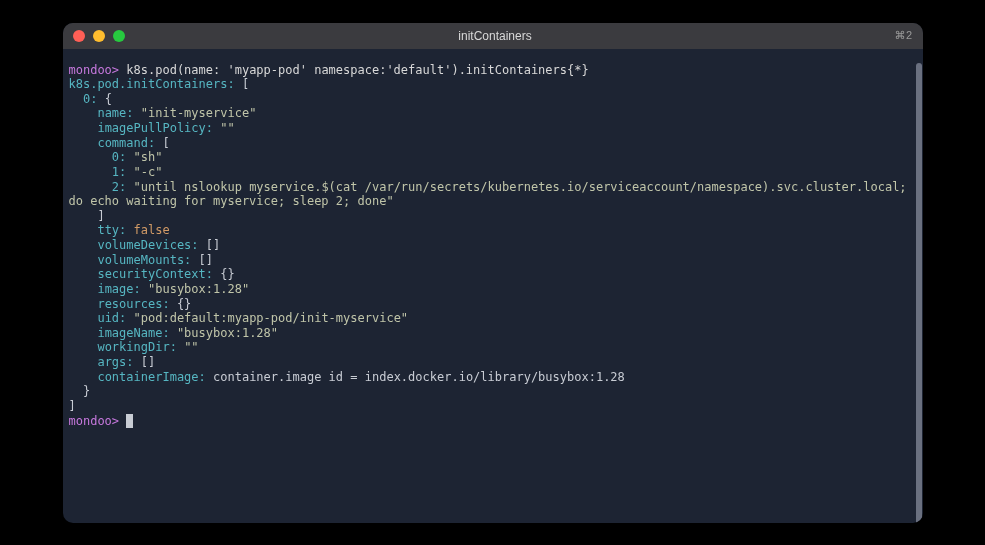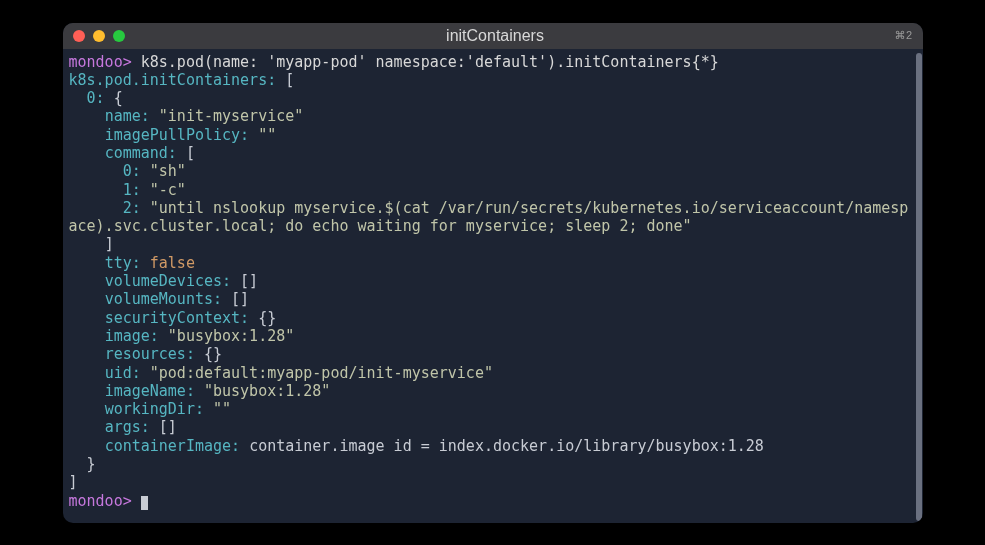--- a/index.html
+++ b/index.html
@@ -42,40 +42,41 @@
     border-radius: 50%;
   }
   .dot.red { background: #ff5f56; }
   .dot.yellow { background: #ffbd2e; }
   .dot.green { background: #27c93f; }
   .title {
     position: absolute;
     left: 5px; right: 0;
     text-align: center;
     color: #d8d8d8;
-    font-size: 16px;
+    font-size: 12px;
     font-family: -apple-system, BlinkMacSystemFont, "Helvetica Neue", sans-serif;
     font-weight: 500;
     pointer-events: none;
   }
   .tabinfo {
     margin-left: auto;
     color: #9a9a9a;
     font-size: 11px;
     font-family: -apple-system, BlinkMacSystemFont, sans-serif;
     letter-spacing: 0.5px;
   }
   .terminal {
     flex: 1;
     padding: 4px 6px;
-    font-size: 15px;
+    font-size: 12px;
     line-height: 1.22;
     color: #c8ccd4;
     overflow: hidden;
     position: relative;
+    margin-top: 10px;
   }
   .scrollbar {
     position: absolute;
     right: 1px;
     top: 4px;
     width: 6px;
     height: 468px;
     background: #6a7080;
     border-radius: 3px;
   }

